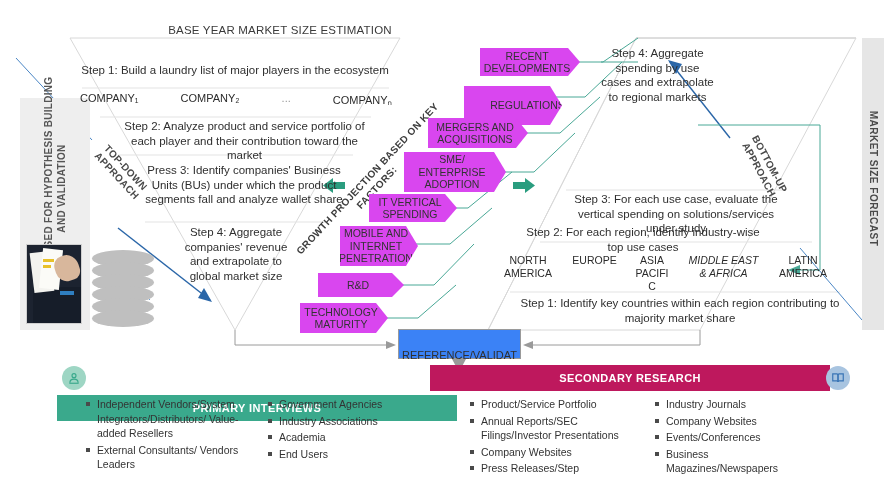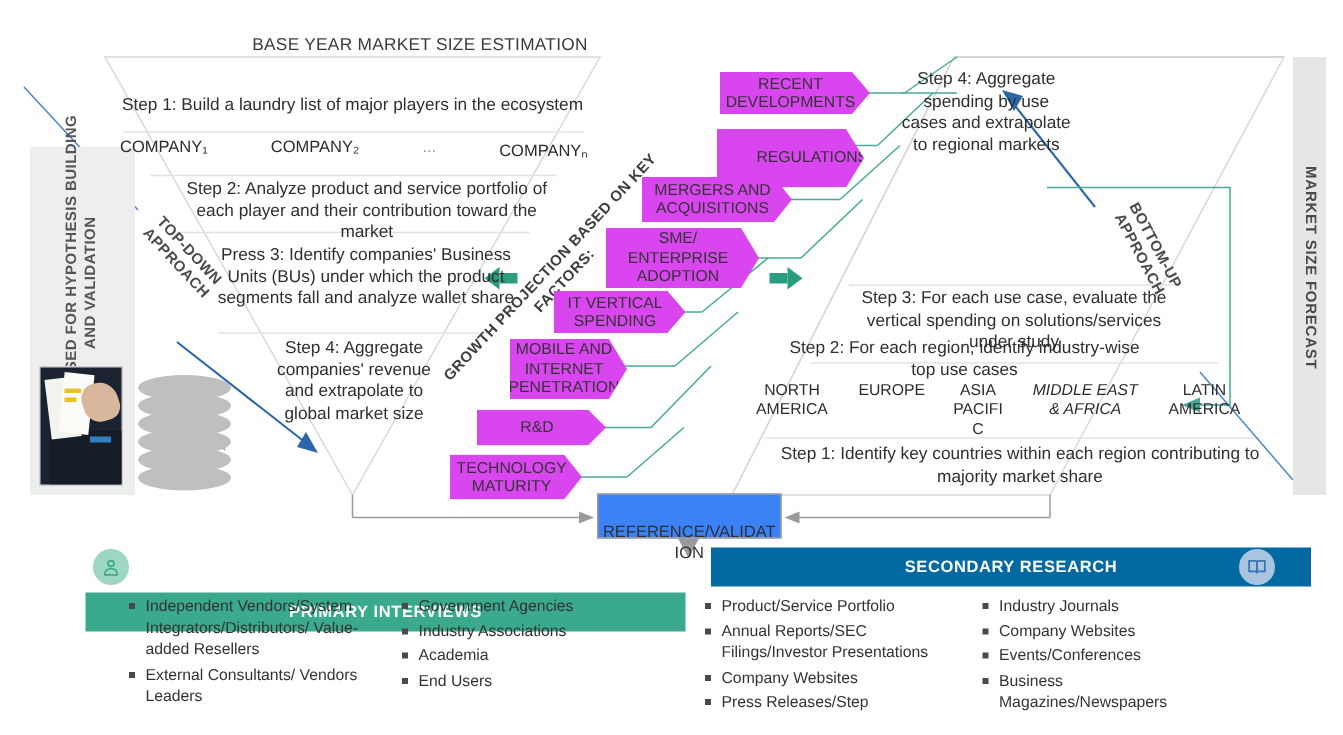--- a/index.html
+++ b/index.html
@@ -193,21 +193,21 @@
     height: 26px;
     display: flex;
     align-items: center;
     justify-content: center;
     color: #ffffff;
     font-size: 11px;
     font-weight: 600;
     letter-spacing: .4px;
   }
   #primary-header { left: 57px; top: 365px; width: 400px; background: #3aa98c; margin-top: 30px; }
-  #secondary-header { left: 474px; top: 365px; width: 400px; background: #0369a1; }
+  #secondary-header { left: 430px; top: 365px; width: 400px; background: #be185d; }
 
   .round-icon {
     position: absolute;
     width: 24px; height: 24px;
     border-radius: 50%;
     display: flex; align-items: center; justify-content: center;
   }
   #primary-icon { left: 62px; top: 366px; background: #9ed6c4; }
   #secondary-icon { left: 826px; top: 366px; background: #a8c4e0; }
 
@@ -363,21 +363,21 @@
 
   <div class="abs tri-row" style="left:133px; top:163px; width:222px;">Press 3: Identify companies' Business Units (BUs) under which the product segments fall and analyze wallet share</div>
 
   <div class="abs tri-row" style="left:180px; top:225px; width:112px;">Step 4: Aggregate companies' revenue and extrapolate to global market size</div>
 
   <div id="growth-caption">GROWTH PROJECTION BASED ON KEY
 FACTORS:</div>
 
   <div class="chev" style="left:480px; top:48px; width:100px; height:28px;">RECENT DEVELOPMENTS</div>
 
-  <div class="chev" style="left:478px; top:86px; width:98px; height:39px;padding-left:43px;">REGULATIONS</div>
+  <div class="chev" style="left:464px; top:86px; width:98px; height:39px;padding-left:43px;">REGULATIONS</div>
 
   <div class="chev" style="left:428px; top:118px; width:100px; height:30px;">MERGERS AND ACQUISITIONS</div>
 
   <div class="chev" style="left:404px; top:152px; width:102px; height:40px;">SME/ ENTERPRISE ADOPTION</div>
 
   <div class="chev" style="left:348px; top:194px; width:88px; height:28px;margin-left:21px;">IT VERTICAL SPENDING</div>
 
   <div class="chev" style="left:340px; top:226px; width:78px; height:40px;">MOBILE AND INTERNET PENETRATION</div>
 
   <div class="chev" style="left:318px; top:273px; width:86px; height:24px;">R&amp;D</div>

